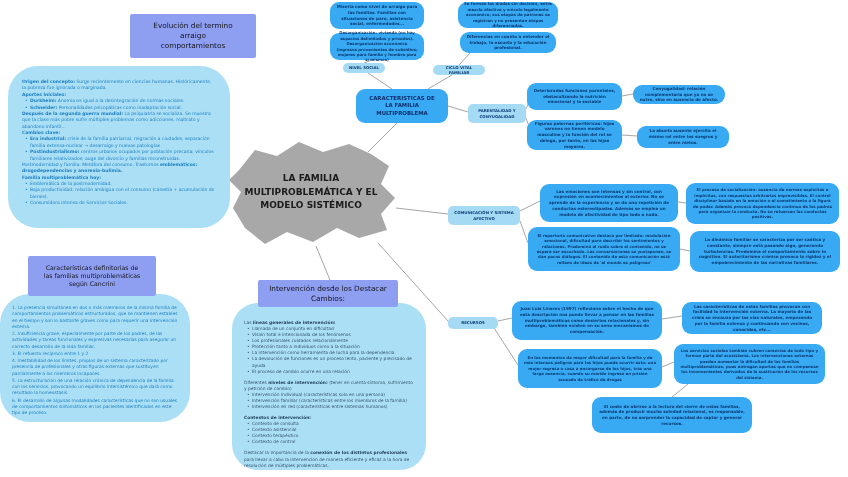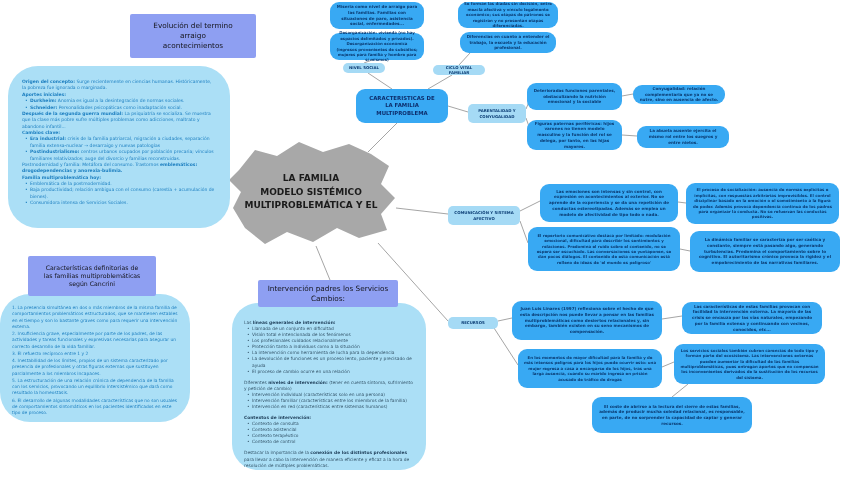--- a/index.html
+++ b/index.html
@@ -63,28 +63,28 @@
       <line x1="688" y1="384" x2="672" y2="397"></line>
       <line x1="316" y1="246" x2="330" y2="280"></line>
     </g>
   </svg>
 
   <svg class="cloud-svg" width="174" height="114" viewBox="0 0 174 114">
     <path d="M14,34 L30,14 L52,20 L74,6 L98,16 L124,8 L146,18 L164,30 L156,48 L170,62 L156,78 L162,94 L134,102 L112,92 L88,106 L62,96 L40,108 L20,92 L8,72 L16,56 L4,44 Z" fill="#a8a8a8"></path>
   </svg>
   <div class="cloud-title">
     <div>LA FAMILIA</div>
+    <div>MULTIPROBLEMÁTICA Y EL</div>
     <div>MODELO SISTÉMICO</div>
-    <div>MULTIPROBLEMÁTICA Y EL</div>
   </div>
 
   <div class="node-purple" style="left:130px;top:14px;width:126px;height:44px;">
     <div class="tl">Evolución del termino</div>
     <div class="tl">arraigo</div>
-    <div class="tl">acontecimientos</div>
+    <div class="tl">comportamientos</div>
   </div>
   <div class="blob" style="left:8px;top:66px;width:222px;height:162px;">
     <div class="ln"><b>Origen del concepto:</b><span> Surge recientemente en ciencias humanas. Históricamente, la pobreza fue ignorada o marginada.</span></div>
     <div class="ln"><b>Aportes iniciales:</b><span></span></div>
     <div class="ln bl"><b>Durkheim:</b><span> Anomia es igual a la desintegración de normas sociales.</span></div>
     <div class="ln bl"><b>Schneider:</b><span> Personalidades psicopáticas como inadaptación social.</span></div>
     <div class="ln"><b>Después de la segunda guerra mundial:</b><span> La psiquiatría se socializa. Se muestra que la clase más pobre sufre múltiples problemas como adicciones, maltrato y abandono infantil...</span></div>
     <div class="ln"><b>Cambios clave:</b><span></span></div>
     <div class="ln bl"><b>Era industrial:</b><span> crisis de la familia patriarcal, migración a ciudades, separación familia extensa-nuclear → desarraigo y nuevas patologías</span></div>
     <div class="ln bl"><b>Postindustrialismo:</b><span> centros urbanos ocupados por población precaria; vínculos familiares relativizados; auge del divorcio y familias reconstruidas.</span></div>
@@ -182,21 +182,21 @@
       <span>En los momentos de mayor dificultad para la familia y de más intensos peligros para los hijos puede ocurrir esto: una mujer regresa a casa a encargarse de los hijos, tras una larga ausencia, cuando su marido ingresa en prisión acusado de tráfico de drogas</span>
     </div>
   <div class="bbox" style="left:674px;top:344px;width:151px;height:40px;font-size:3.9px;">
       <span>Los servicios sociales también cubren carencias de todo tipo y forman parte del ecosistema. Las intervenciones externas pueden aumentar la dificultad de las familias multiproblemáticas, pues entregan aportes que no compensan los inconvenientes derivados de la sustitución de los recursos del sistema.</span>
     </div>
   <div class="bbox" style="left:592px;top:397px;width:160px;height:36px;">
       <span>El coste de abrirse a la lectura del cierre de estas familias, además de producir mucha soledad relacional, es responsable, en parte, de no sorprender la capacidad de captar y generar recursos.</span>
     </div>
 
   <div class="node-purple" style="left:258px;top:280px;width:140px;height:27px;">
-    <div class="tl">Intervención padres los Servicios</div>
+    <div class="tl">Intervención desde los Destacar</div>
     <div class="tl">Cambios:</div>
   </div>
   <div class="iv-body">
     <div class="ln"><span>Las </span><b>líneas generales de intervención:</b></div>
     <div class="ln bl">Llamada de un conjunto en dificultad</div>
     <div class="ln bl">Visión total e intencionada de los fenómenos</div>
     <div class="ln bl">Los profesionales cuidados relacionalmente</div>
     <div class="ln bl">Protección tanto a individuos como a la situación</div>
     <div class="ln bl">La intervención como herramienta de lucha para la dependencia</div>
     <div class="ln bl">La devolución de funciones es un proceso lento, paciente y precisado de ayuda</div>

